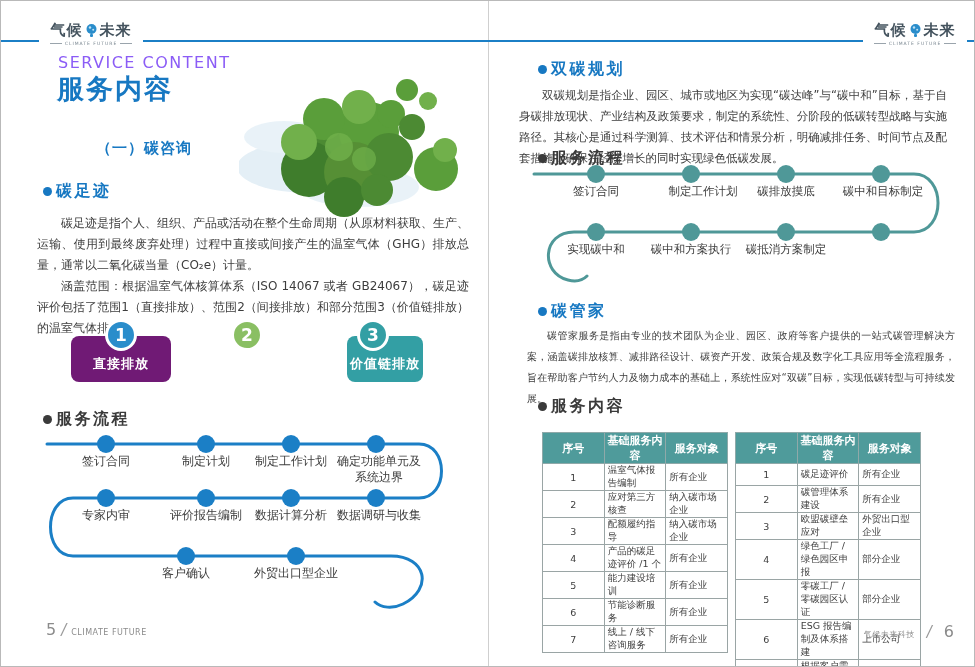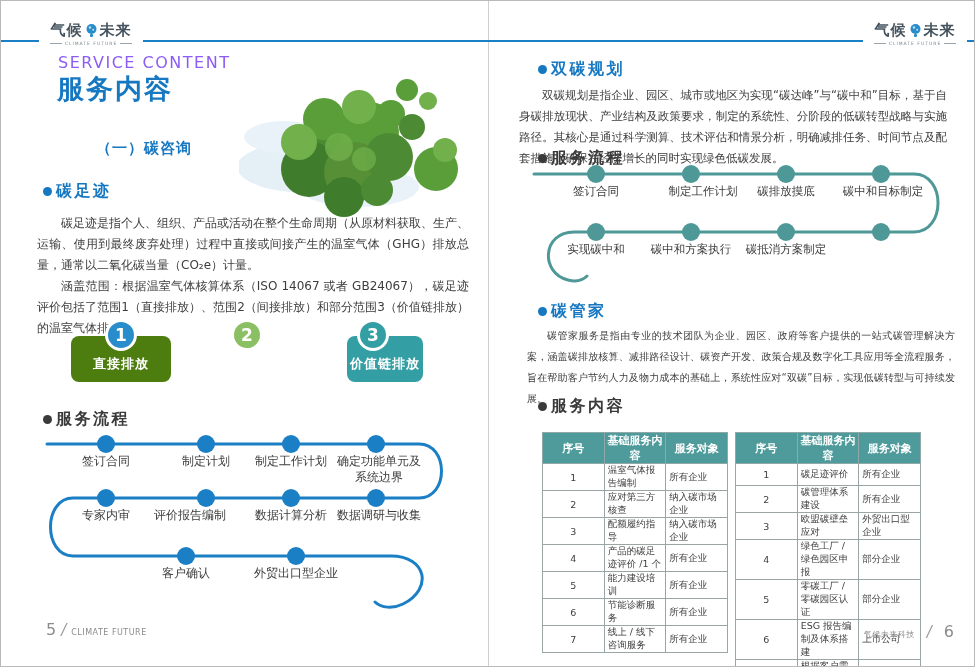--- a/index.html
+++ b/index.html
@@ -133,21 +133,21 @@
       <span>碳足迹</span>
     </div>
 
     <div class="para" style="left:36px; top:212px; width:432px;">
       <p>碳足迹是指个人、组织、产品或活动在整个生命周期（从原材料获取、生产、运输、使用到最终废弃处理）过程中直接或间接产生的温室气体（GHG）排放总量，通常以二氧化碳当量（CO₂e）计量。</p>
       <p>涵盖范围：根据温室气体核算体系（ISO 14067 或者 GB24067），碳足迹评价包括了范围1（直接排放）、范围2（间接排放）和部分范围3（价值链排放）的温室气体排放。</p>
     </div>
 
     <div class="scope" style="left:70px;">
       <div class="scope-circle" style="background: rgb(42, 141, 203);">1</div>
-      <div class="scope-rect" style="background: #4d7c0f;">直接排放</div>
+      <div class="scope-rect" style="background: #701a75;">直接排放</div>
     </div>
     <div class="scope" style="left:196px;">
       <div class="scope-circle" style="background: rgb(138, 191, 99);">2</div>
     </div>
     <div class="scope" style="left:322px;">
       <div class="scope-circle" style="background: rgb(51, 159, 164);">3</div>
       <div class="scope-rect" style="background: rgb(51, 159, 164); margin-left: 24px;">价值链排放</div>
     </div>
 
     <div class="bh dark" style="left:42px; top:408px;">
@@ -168,21 +168,21 @@
           <circle cx="347" cy="69" r="9"></circle>
         <circle cx="157" cy="127" r="9"></circle>
           <circle cx="267" cy="127" r="9"></circle>
       </g>
     </svg>
     <div class="flow-label" style="left:105px; top:452px; width:80px;">签订合同</div>
     <div class="flow-label" style="left:205px; top:452px; width:80px;">制定计划</div>
     <div class="flow-label" style="left:290px; top:452px; width:95px;">制定工作计划</div>
     <div class="flow-label" style="left:378px; top:452px; width:90px;">确定功能单元及系统边界</div>
     <div class="flow-label" style="left:105px; top:506px; width:80px;">专家内审</div>
-    <div class="flow-label" style="left:189px; top:506px; width:95px;">评价报告编制</div>
+    <div class="flow-label" style="left:205px; top:506px; width:95px;">评价报告编制</div>
     <div class="flow-label" style="left:290px; top:506px; width:95px;">数据计算分析</div>
     <div class="flow-label" style="left:378px; top:506px; width:110px;">数据调研与收集</div>
     <div class="flow-label" style="left:185px; top:564px; width:80px;">客户确认</div>
     <div class="flow-label" style="left:295px; top:564px; width:110px;">外贸出口型企业</div>
 
     <div class="footer-l">
       <span class="pg">5</span>
       <span class="slash">/</span>
       <span class="flabel">CLIMATE FUTURE</span>
     </div>

